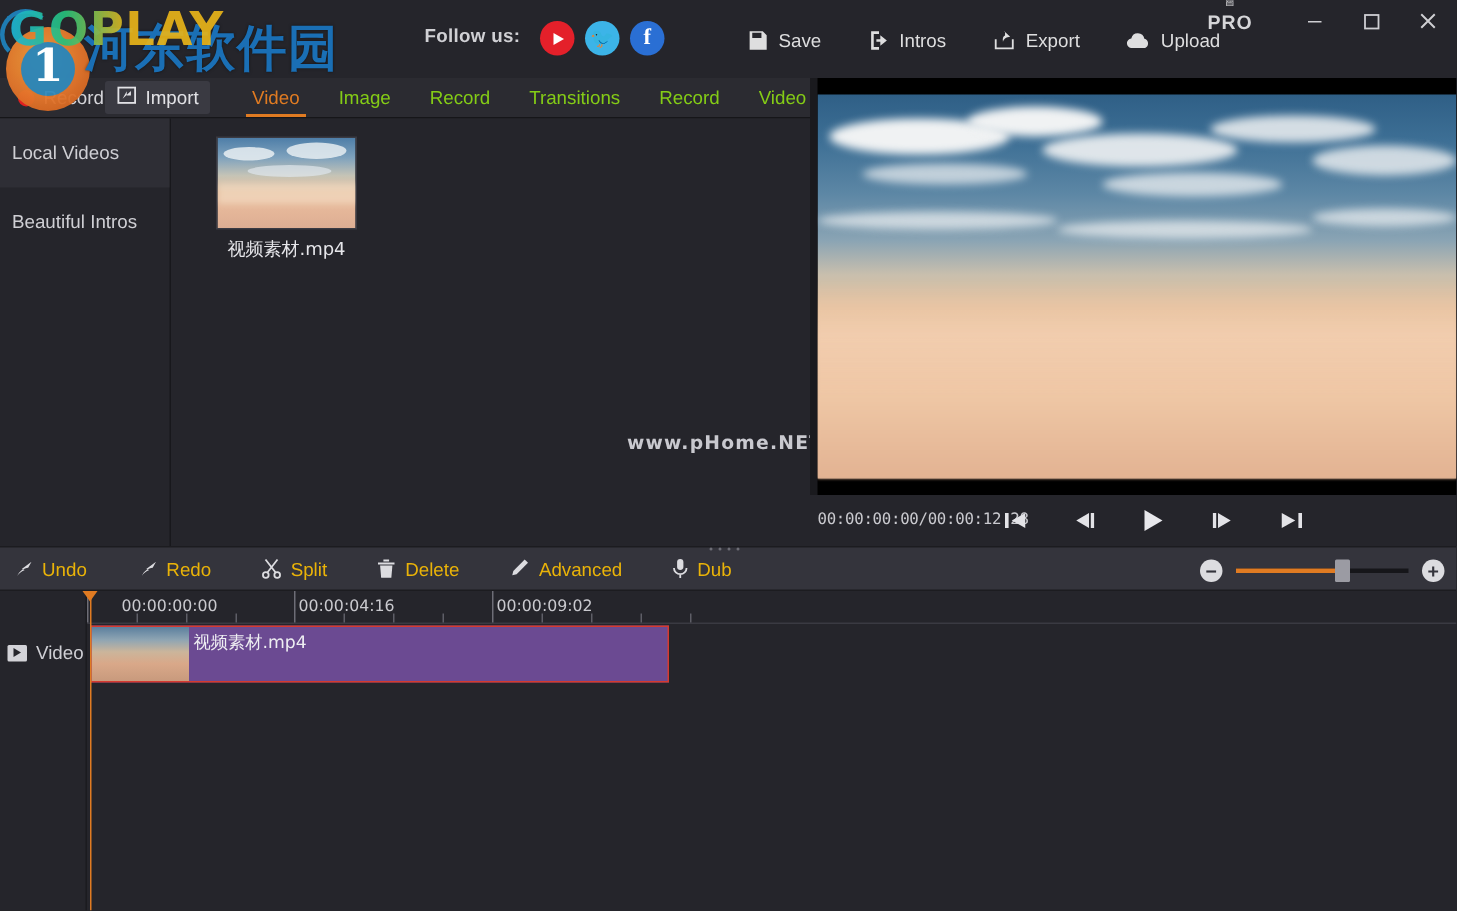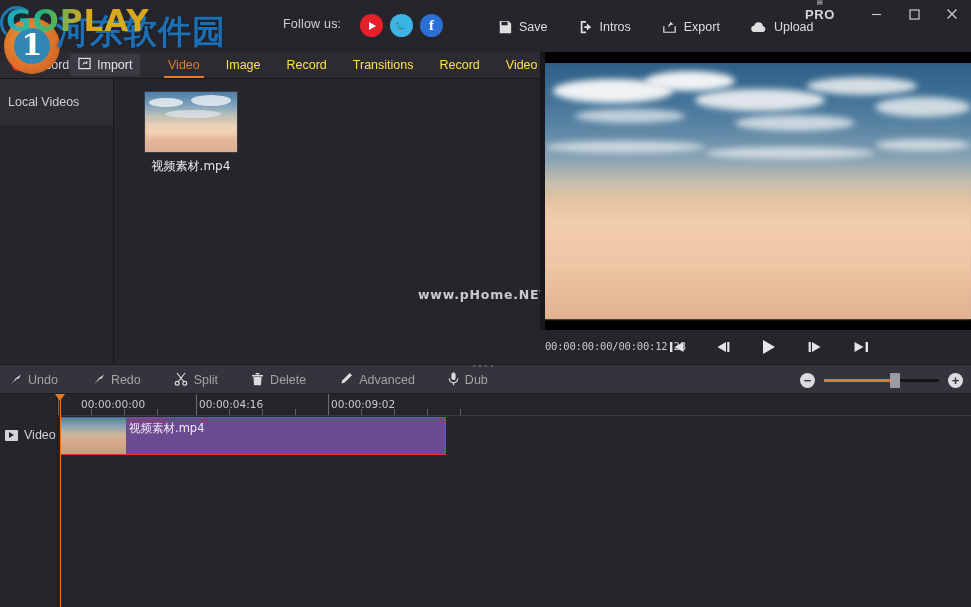--- a/index.html
+++ b/index.html
@@ -12,21 +12,21 @@
   }
   #app{ position:relative; width:971px; height:607px; }
 
   
   .titlebar{
     position:absolute; left:0; top:0; width:971px; height:52px;
     background:#25252b;
   }
   .follow{
     position:absolute; left:283px; top:17px;
-    font-size:12.5px; color:#d0d0d4; letter-spacing:.2px;
+    font-size:12.5px; color:#d0d0d4; letter-spacing:.2px;font-weight:bold;
   }
   .social{ position:absolute; top:14px; width:23px; height:23px; border-radius:50%;
     display:flex; align-items:center; justify-content:center; cursor:pointer; }
   .s-yt{ left:360px; background:#e4202a; }
   .s-tw{ left:390px; background:#3cb4e8; }
   .s-fb{ left:420px; background:#2a6fd4; }
   .s-yt .gl{ width:0;height:0;border-left:7px solid #fff;border-top:4.5px solid transparent;border-bottom:4.5px solid transparent; margin-left:2px;}
   .s-tw .gl{ font-size:13px; color:#fff; line-height:1; margin-top:-1px;}
   .s-fb .gl{ font-size:15px; color:#fff; font-family:"Liberation Serif",serif; font-weight:bold; line-height:1; margin-top:-1px;}
 
@@ -83,21 +83,21 @@
     position:absolute; left:0; top:52px; width:545px; height:27px;
     background:#2b2b31; border-bottom:1px solid #161619;
   }
   .rec-btn{ position:absolute; left:6px; top:4px; display:flex; align-items:center; gap:6px;
     padding:2px 6px; cursor:pointer; font-size:12.5px; color:#d4d4d8;}
   .rec-dot{ width:11px; height:11px; border-radius:50%; background:#e02020;}
   .imp-btn{ position:absolute; left:70px; top:2px; display:flex; align-items:center; gap:6px;
     padding:3px 8px; background:#3a3a42; border-radius:2px; cursor:pointer;
     font-size:12.5px; color:#e2e2e6;}
   .tabs{ position:absolute; left:155px; top:0; height:27px; display:flex; align-items:center; gap:0;}
-  .tab{ padding:0 13px; height:27px; line-height:27px; font-size:12.5px; color:#fde047;
+  .tab{ padding:0 13px; height:27px; line-height:27px; font-size:12.5px; color:#84cc16;
     cursor:pointer; position:relative;}
   .tab.active{ color:#e07b22; }
   .tab.active:after{ content:""; position:absolute; left:9px; right:9px; bottom:1px; height:2px; background:#e07b22;}
 
   
   .catlist{
     position:absolute; left:0; top:79px; width:114px; height:285px;
     background:#25252b; border-right:1px solid #18181c;
   }
   .cat{ height:46px; line-height:46px; padding-left:8px; font-size:12.5px;
@@ -141,21 +141,21 @@
   .ptime{ position:absolute; left:5px; top:10px; font-size:10.5px; color:#c9c9ce;
     font-family:"DejaVu Sans Mono","Liberation Mono",monospace; letter-spacing:-.2px;}
   .pbtns{ position:absolute; left:120px; top:3px; width:311px; height:28px;
     display:flex; align-items:center; justify-content:flex-start; gap:24px; padding-left:6px;}
   .pbtn{ cursor:pointer; display:flex; align-items:center; justify-content:center; width:22px; height:24px;}
 
   
   .edtoolbar{ position:absolute; left:0; top:364px; width:971px; height:30px;
     background:#34343c; border-top:1px solid #1c1c20; border-bottom:1px solid #1c1c20;}
   .ed-items{ position:absolute; left:5px; top:0; height:30px; display:flex; align-items:center; gap:27px;}
-  .ed{ display:flex; align-items:center; gap:6px; cursor:pointer; font-size:12.5px; color:#a3a3a3; padding:0 3px;}
+  .ed{ display:flex; align-items:center; gap:6px; cursor:pointer; font-size:12.5px; color:#eab308; padding:0 3px;}
   .dots4{ position:absolute; left:473px; top:363px; width:20px; height:5px;
     display:flex; justify-content:space-between; align-items:center;}
   .dots4 i{ width:2px; height:2px; background:#6e6e76; border-radius:1px;}
   .zoomctl{ position:absolute; right:8px; top:0; height:30px; display:flex; align-items:center; gap:0;}
   .zbtn{ width:15px; height:15px; border-radius:50%; background:#dcdce0; color:#34343c;
     font-size:13px; line-height:13px; text-align:center; cursor:pointer; font-weight:bold;
     display:flex; align-items:center; justify-content:center;}
   .ztrack{ position:relative; width:115px; height:3px; margin:0 9px; background:#16161a;}
   .zfill{ position:absolute; left:0; top:0; height:3px; width:72px; background:#e07b22;}
   .zthumb{ position:absolute; left:66px; top:-6px; width:10px; height:15px; background:#9b9ba3;
@@ -290,20 +290,21 @@
       <div class="tab">Record</div>
       <div class="tab">Transitions</div>
       <div class="tab">Record</div>
       <div class="tab">Video</div>
       <div class="tab">Project</div>
     </div>
   </div>
 
   <div class="catlist">
     <div class="cat active">Local Videos</div>
+    <div class="cat">Beautiful Intros</div>
   </div>
 
   <div class="media">
     <div class="mitem">
       <div class="mthumb">
         <span class="c1"></span>
           <span class="c2"></span>
           <span class="c3"></span>
           <span class="c4"></span>
       </div>

